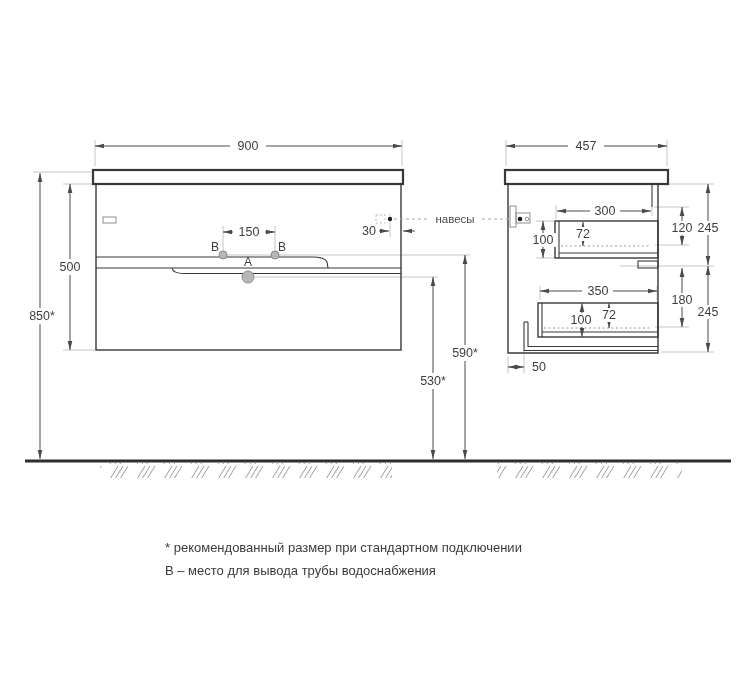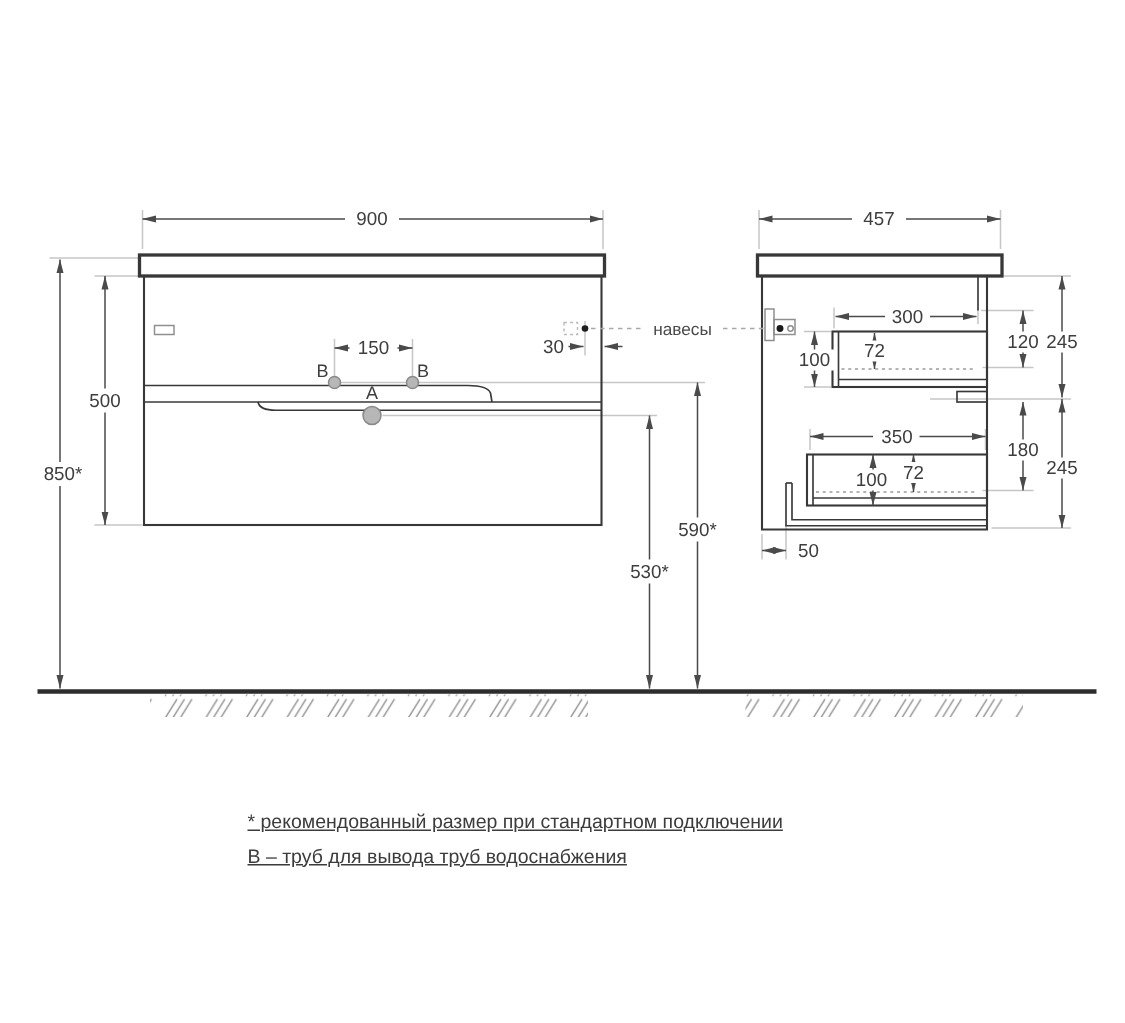--- a/index.html
+++ b/index.html
@@ -16,21 +16,21 @@
   .dotted { stroke:#9a9a9a; stroke-width:1; stroke-dasharray:2 2.5; fill:none; }
   .gray   { stroke:#8f8f8f; stroke-width:1; fill:none; }
   .bg     { fill:#ffffff; stroke:none; }
   .floor  { stroke:#2d2d2d; stroke-width:3; }
 
   text { font-family:"Liberation Sans", sans-serif; fill:#3e3e3e; }
   .dim-text   { font-size:12.5px; text-anchor:middle; }
   .point-text { font-size:12px;  text-anchor:middle; }
   .hang-text  { font-size:11.5px; text-anchor:middle; fill:#4a4a4a; }
 
-  .notes { position:absolute; left:165px; top:537px; font-size:13px; color:#3c3c3c;text-decoration:underline; }
+  .notes { position:absolute; left:165px; top:537px; font-size:13px; color:#3c3c3c; }
   .notes div { line-height:22.5px; white-space:nowrap; }
 </style>
 </head>
 <body>
 
 <svg class="stage" width="750" height="682" viewBox="0 0 750 682">
   <defs>
     <marker id="arw" viewBox="0 0 10 6" markerWidth="9" markerHeight="5.4" refX="10" refY="3" orient="auto-start-reverse" markerUnits="userSpaceOnUse">
       <path d="M10,3 L0,0.4 L0,5.6 Z" fill="#4a4a4a"></path>
     </marker>
@@ -212,14 +212,14 @@
 
   <g>
     <text class="point-text" x="215" y="251">В</text>
     <text class="point-text" x="282" y="251">В</text>
     <text class="point-text" x="248" y="266">А</text>
   </g>
 </svg>
 
 <div class="notes">
   <div>* рекомендованный размер при стандартном подключении</div>
-  <div>В – труб для вывода труб водоснабжения</div>
+  <div>В – место для вывода трубы водоснабжения</div>
 </div>
 
 </body></html>

